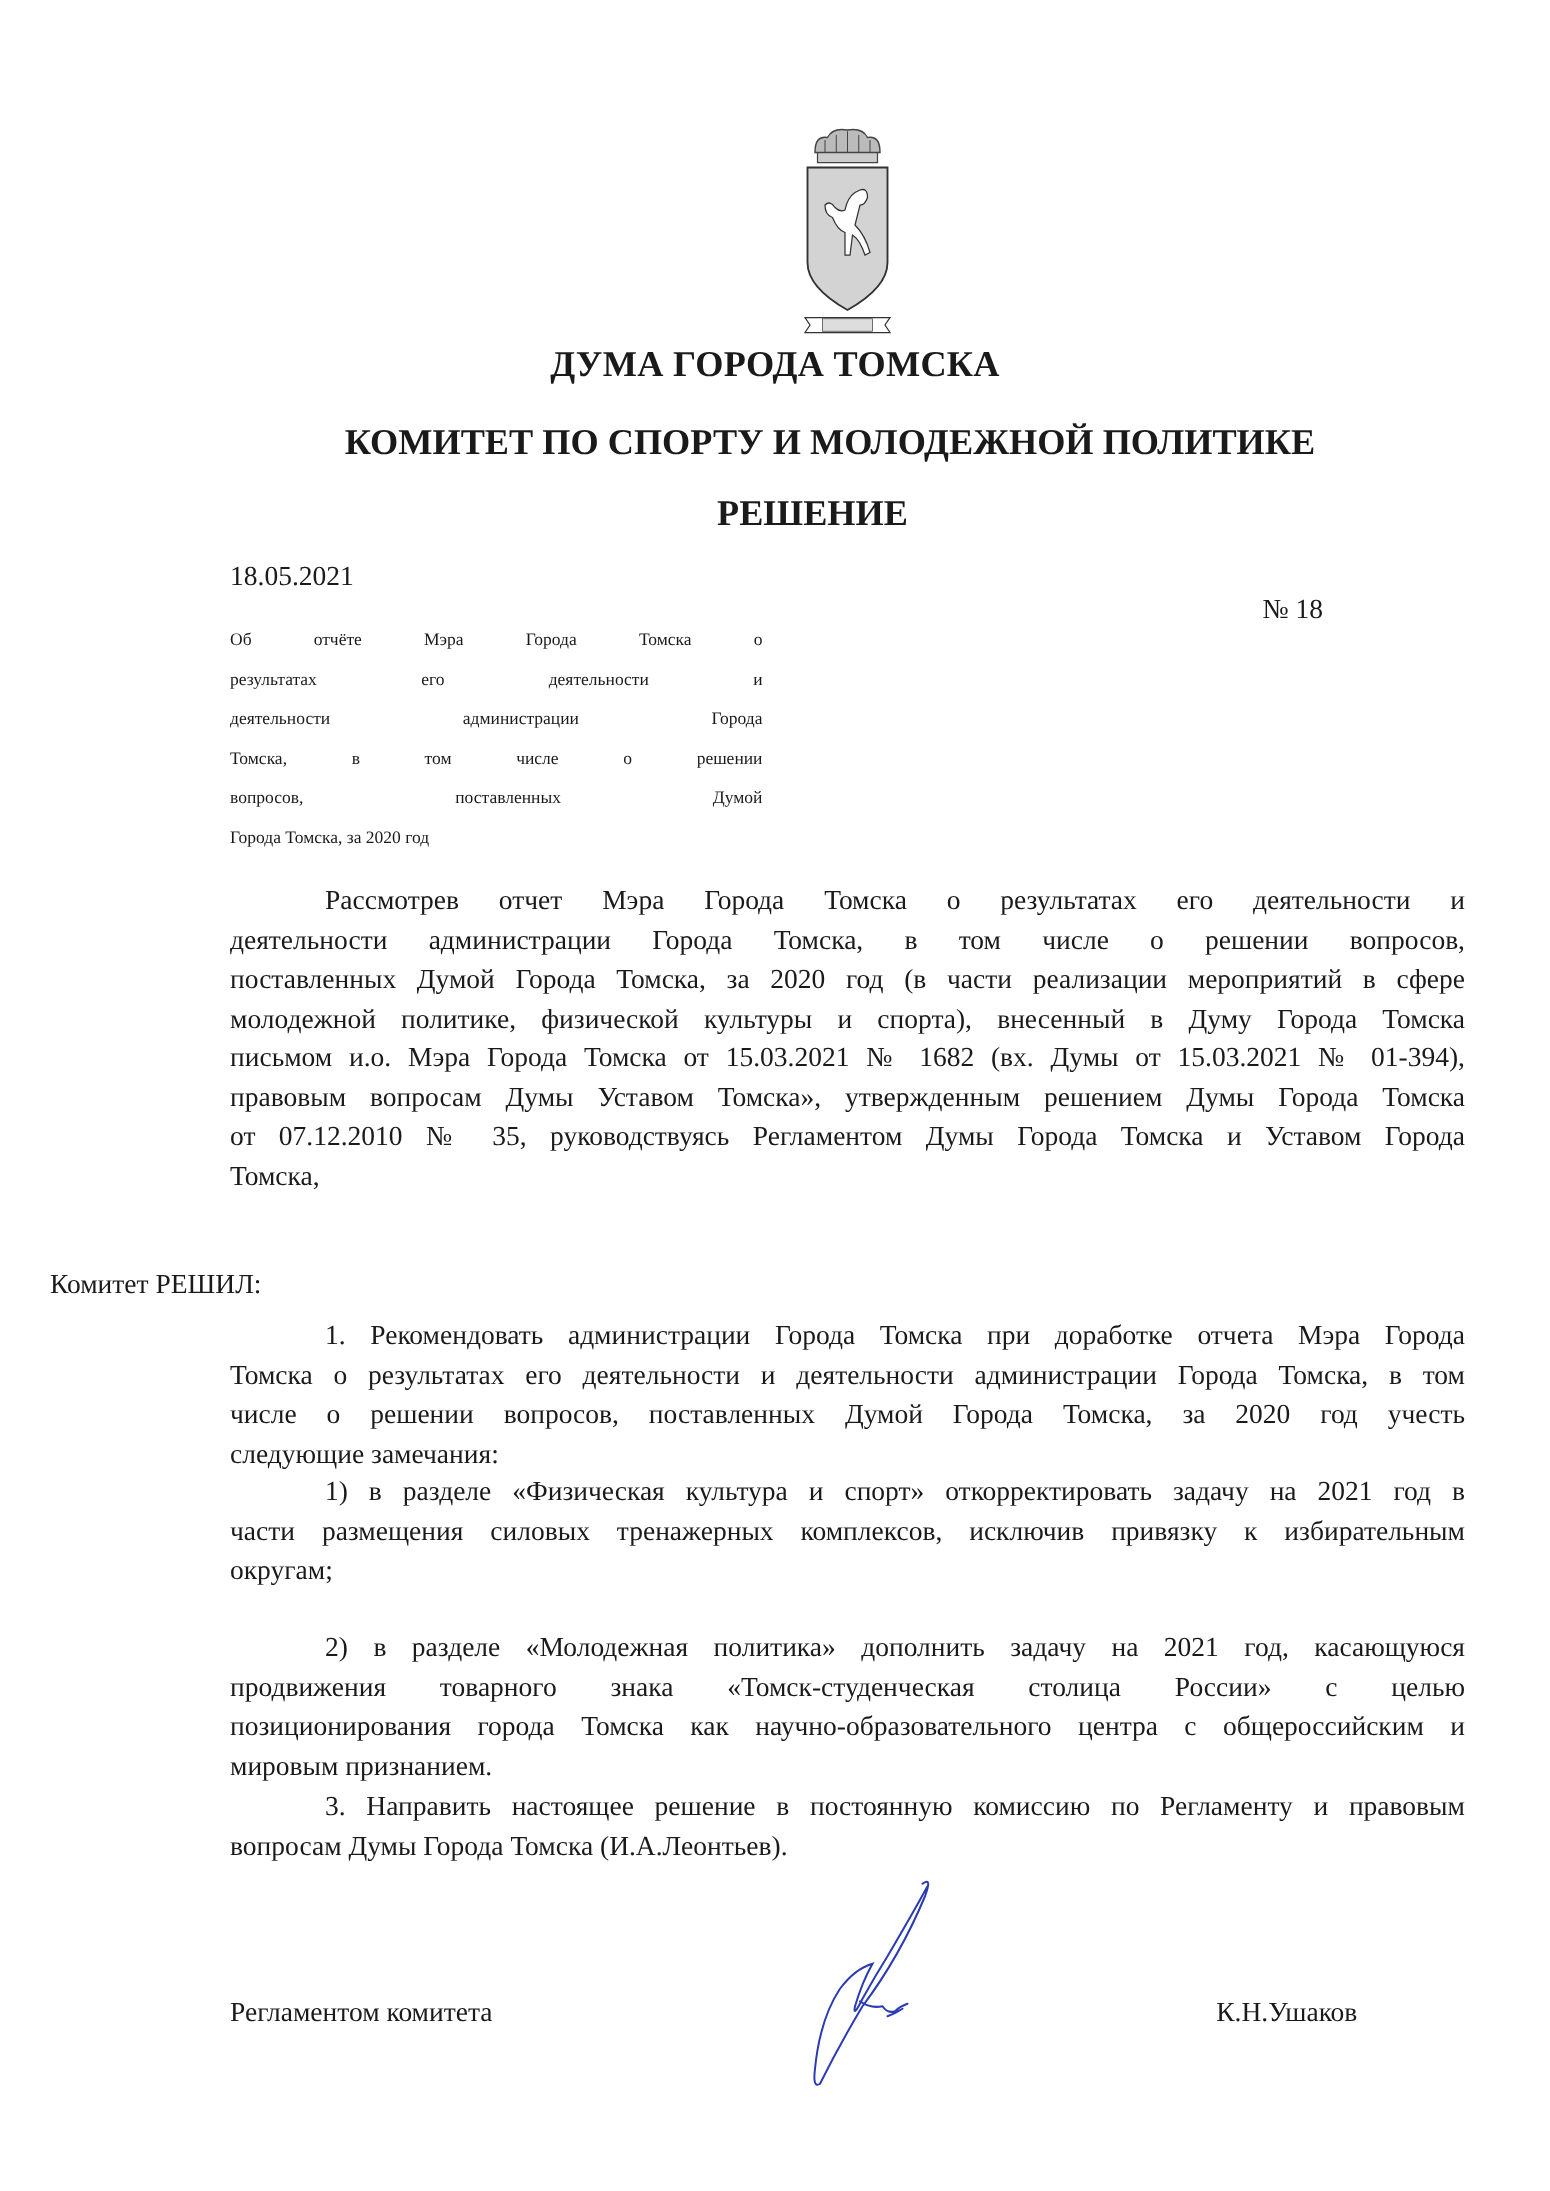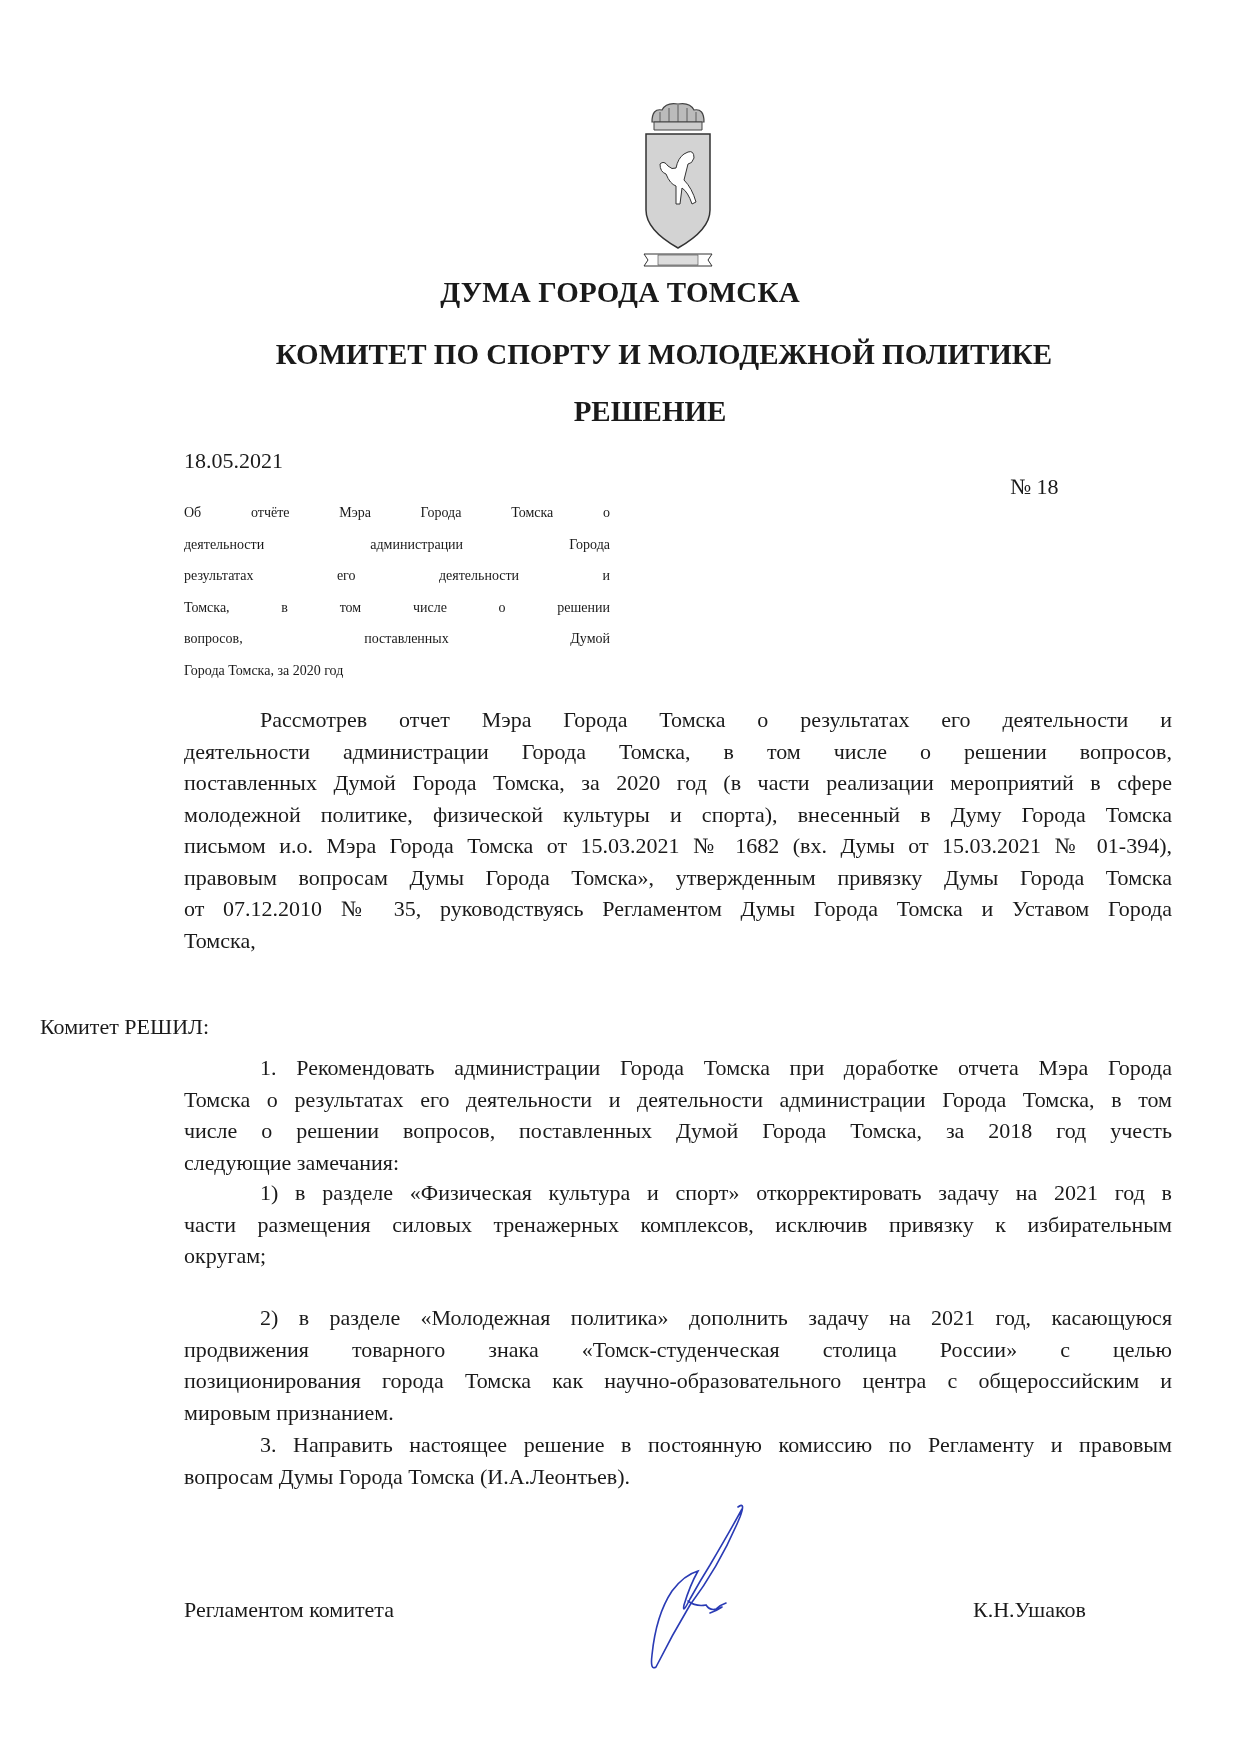--- a/index.html
+++ b/index.html
@@ -66,44 +66,44 @@
 
   <div class="h-duma">ДУМА ГОРОДА ТОМСКА</div>
   <div class="h-committee">КОМИТЕТ ПО СПОРТУ И МОЛОДЕЖНОЙ ПОЛИТИКЕ</div>
   <div class="h-decision">РЕШЕНИЕ</div>
 
   <div class="date">18.05.2021</div>
   <div class="number">№ 18</div>
 
   <div class="subject">
     <span>Об отчёте Мэра Города Томска о</span>
+    <span>результатах его деятельности и</span>
     <span>деятельности администрации Города</span>
-    <span>результатах его деятельности и</span>
     <span>Томска, в том числе о решении</span>
     <span>вопросов, поставленных Думой</span>
     <span class="last">Города Томска, за 2020 год</span>
   </div>
 
   <div class="body p-intro">
     <span class="line first">Рассмотрев отчет Мэра Города Томска о результатах его деятельности и</span>
     <span class="line">деятельности администрации Города Томска, в том числе о решении вопросов,</span>
     <span class="line">поставленных Думой Города Томска, за 2020 год (в части реализации мероприятий в сфере</span>
     <span class="line">молодежной политике, физической культуры и спорта), внесенный в Думу Города Томска</span>
     <span class="line">письмом и.о. Мэра Города Томска от 15.03.2021 № 1682 (вх. Думы от 15.03.2021 № 01-394),</span>
-    <span class="line">правовым вопросам Думы Города Томска», утвержденным привязку Думы Города Томска</span>
+    <span class="line">правовым вопросам Думы Уставом Томска», утвержденным решением Думы Города Томска</span>
     <span class="line">от 07.12.2010 № 35, руководствуясь Регламентом Думы Города Томска и Уставом Города</span>
     <span class="line last">Томска,</span>
   </div>
 
   <div class="resolved">Комитет РЕШИЛ:</div>
 
   <div class="body p-item1">
     <span class="line first">1. Рекомендовать администрации Города Томска при доработке отчета Мэра Города</span>
     <span class="line">Томска о результатах его деятельности и деятельности администрации Города Томска, в том</span>
-    <span class="line">числе о решении вопросов, поставленных Думой Города Томска, за 2018 год учесть</span>
+    <span class="line">числе о решении вопросов, поставленных Думой Города Томска, за 2020 год учесть</span>
     <span class="line last">следующие замечания:</span>
   </div>
 
   <div class="body p-sub1">
     <span class="line first">1) в разделе «Физическая культура и спорт» откорректировать задачу на 2021 год в</span>
     <span class="line">части размещения силовых тренажерных комплексов, исключив привязку к избирательным</span>
     <span class="line last">округам;</span>
   </div>
 
   <div class="body p-sub2">

